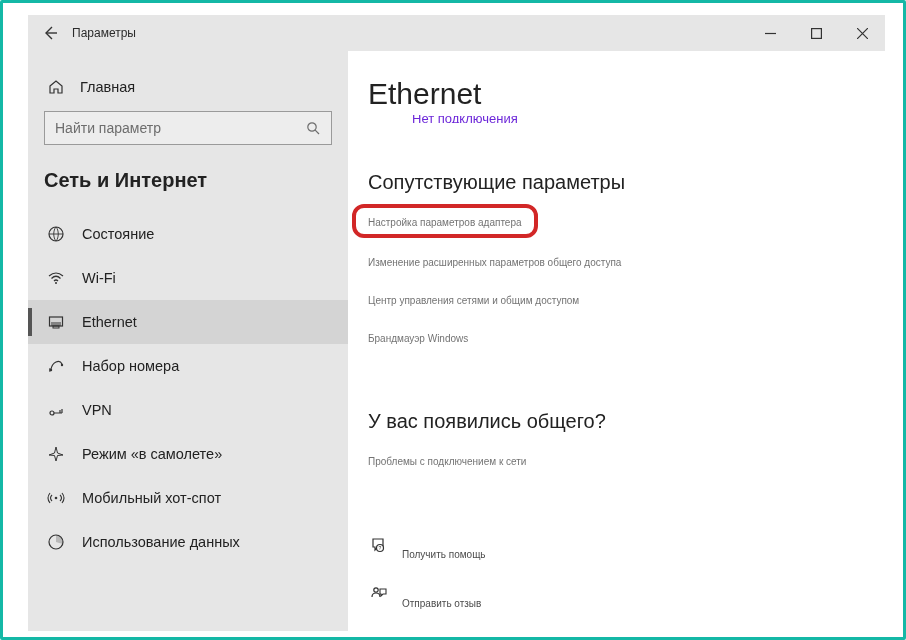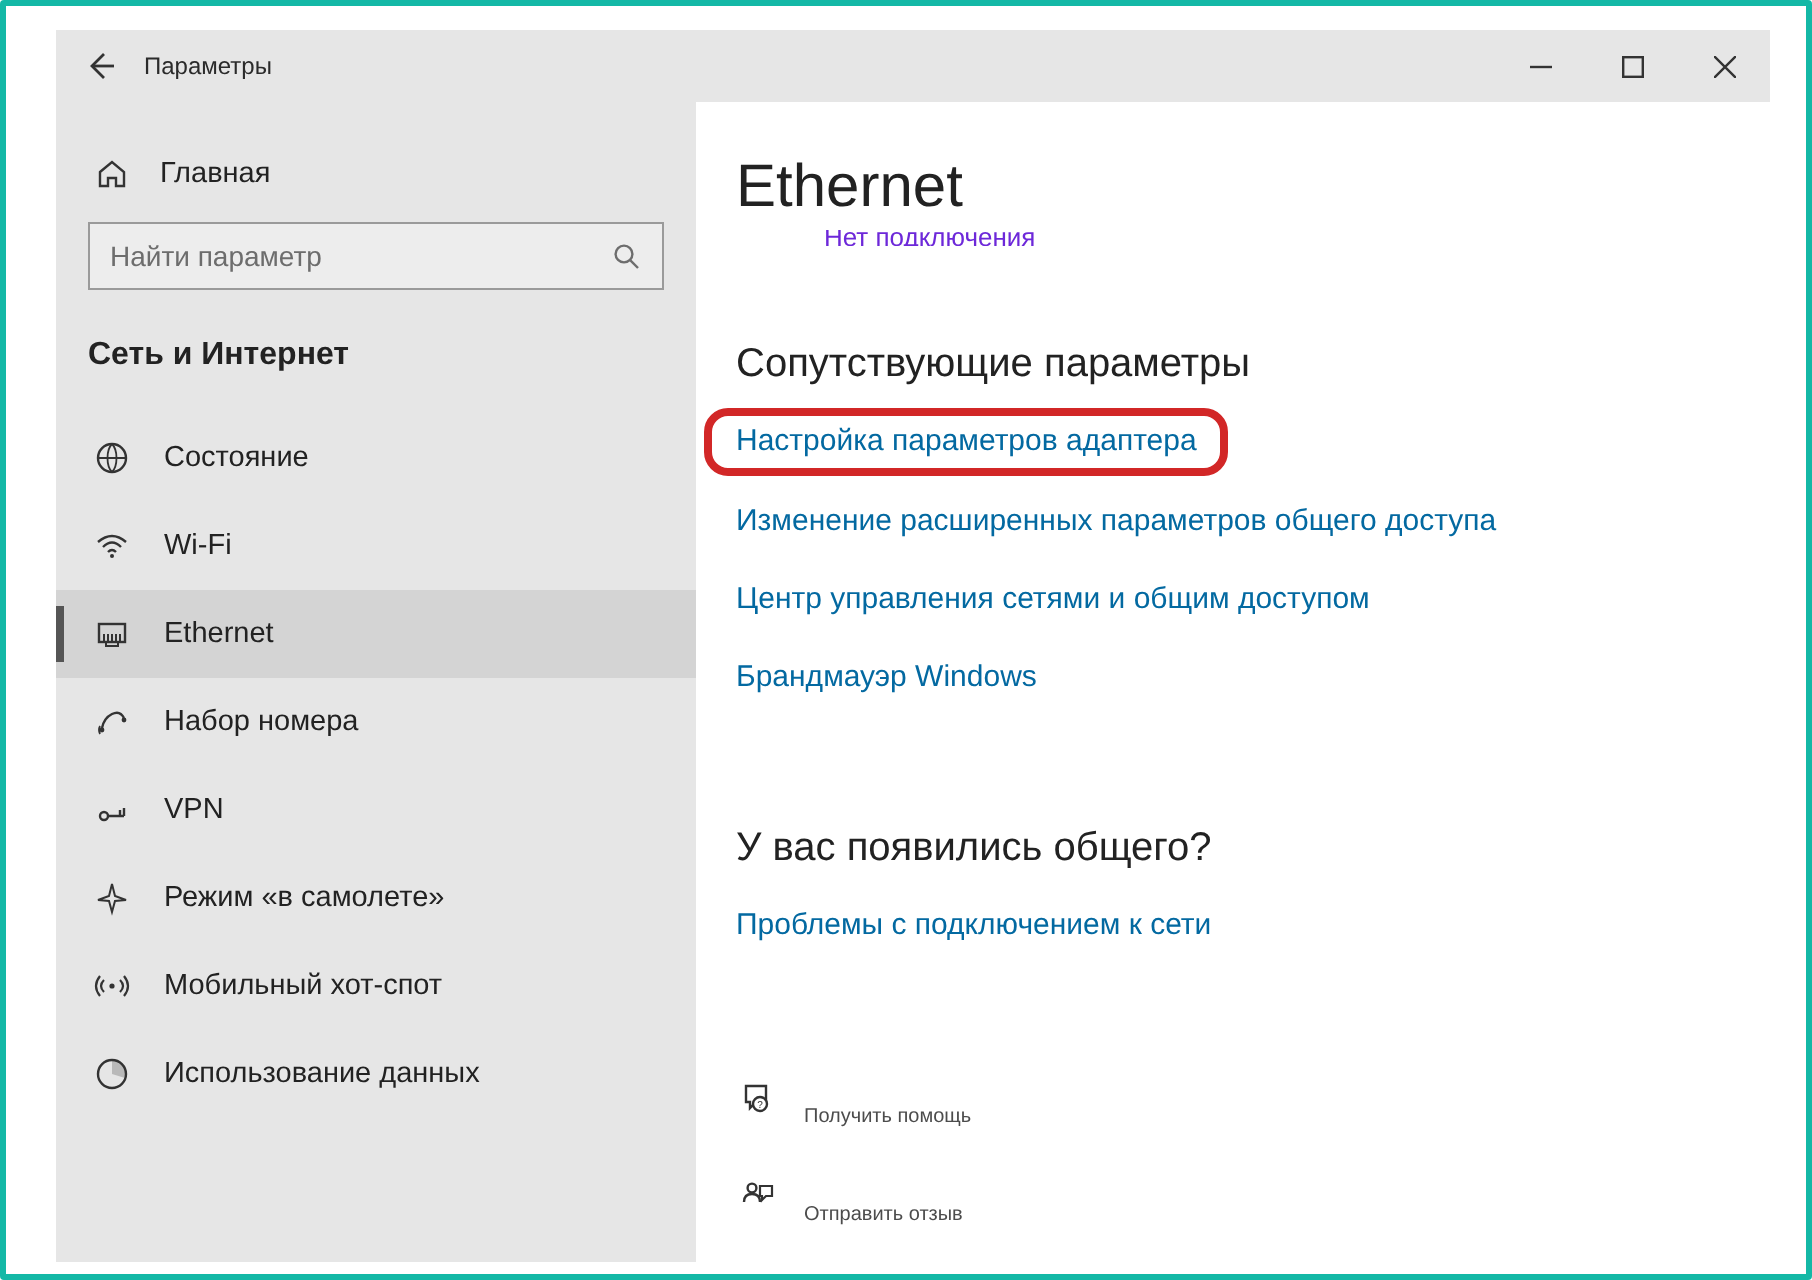--- a/index.html
+++ b/index.html
@@ -90,21 +90,21 @@
   height: 34px;
   display: flex;
   align-items: center;
   padding: 0 10px;
   justify-content: space-between;
 }
 .searchbox .ph { color: #6d6d6d; font-size: 14px; }
 .searchbox .sicon { color: #6d6d6d; }
 .section-hdr {
   font-weight: 600;
-  font-size: 16px;
+  font-size: 20px;
   color: #222;
   padding: 4px 16px 20px 16px;
 }
 .nav-list { flex: 1; }
 .nav-item {
   display: flex;
   align-items: center;
   height: 44px;
   padding: 0 16px;
   cursor: pointer;
@@ -141,22 +141,22 @@
   overflow: hidden;
   line-height: 7px;
 }
 .sub-head {
   font-size: 20px;
   font-weight: 500;
   color: #222;
   margin-bottom: 18px;
 }
 .link-item {
-  font-size: 15px;
-  color: #0369a1;
+  font-size: 10px;
+  color: #737373;
   margin-bottom: 22px;
   cursor: pointer;
   display: inline-block;
 }
 .highlighted-wrap {
   display: inline-block;
   border: 4px solid #d22727;
   border-radius: 12px;
   padding: 4px 12px;
   margin: -8px -16px 14px -16px;

